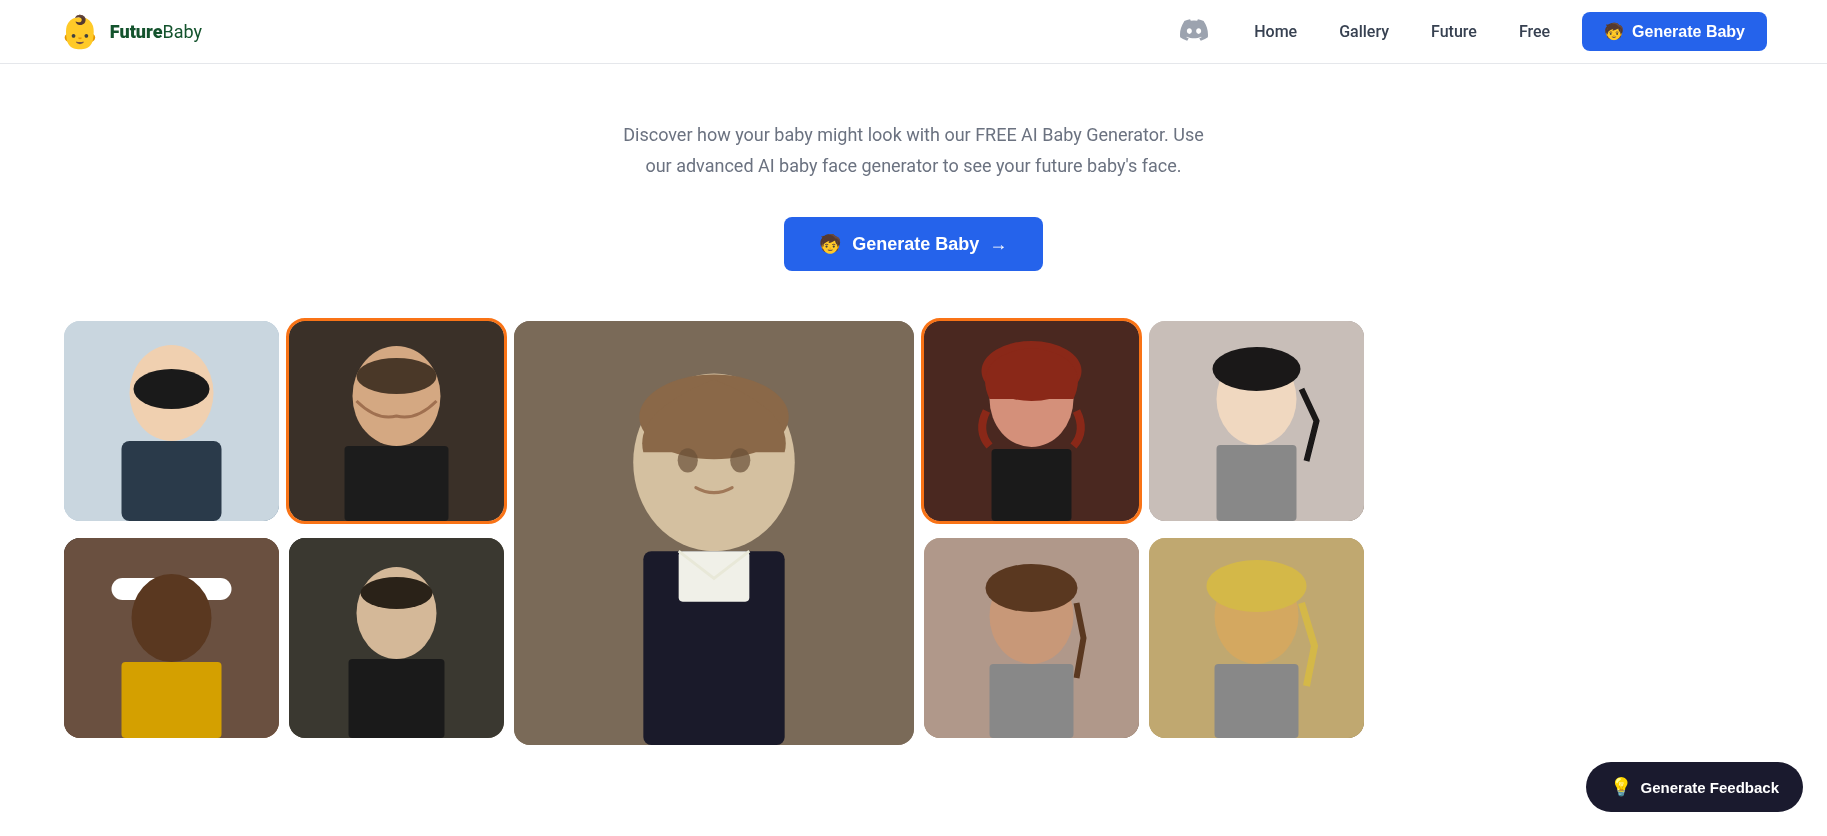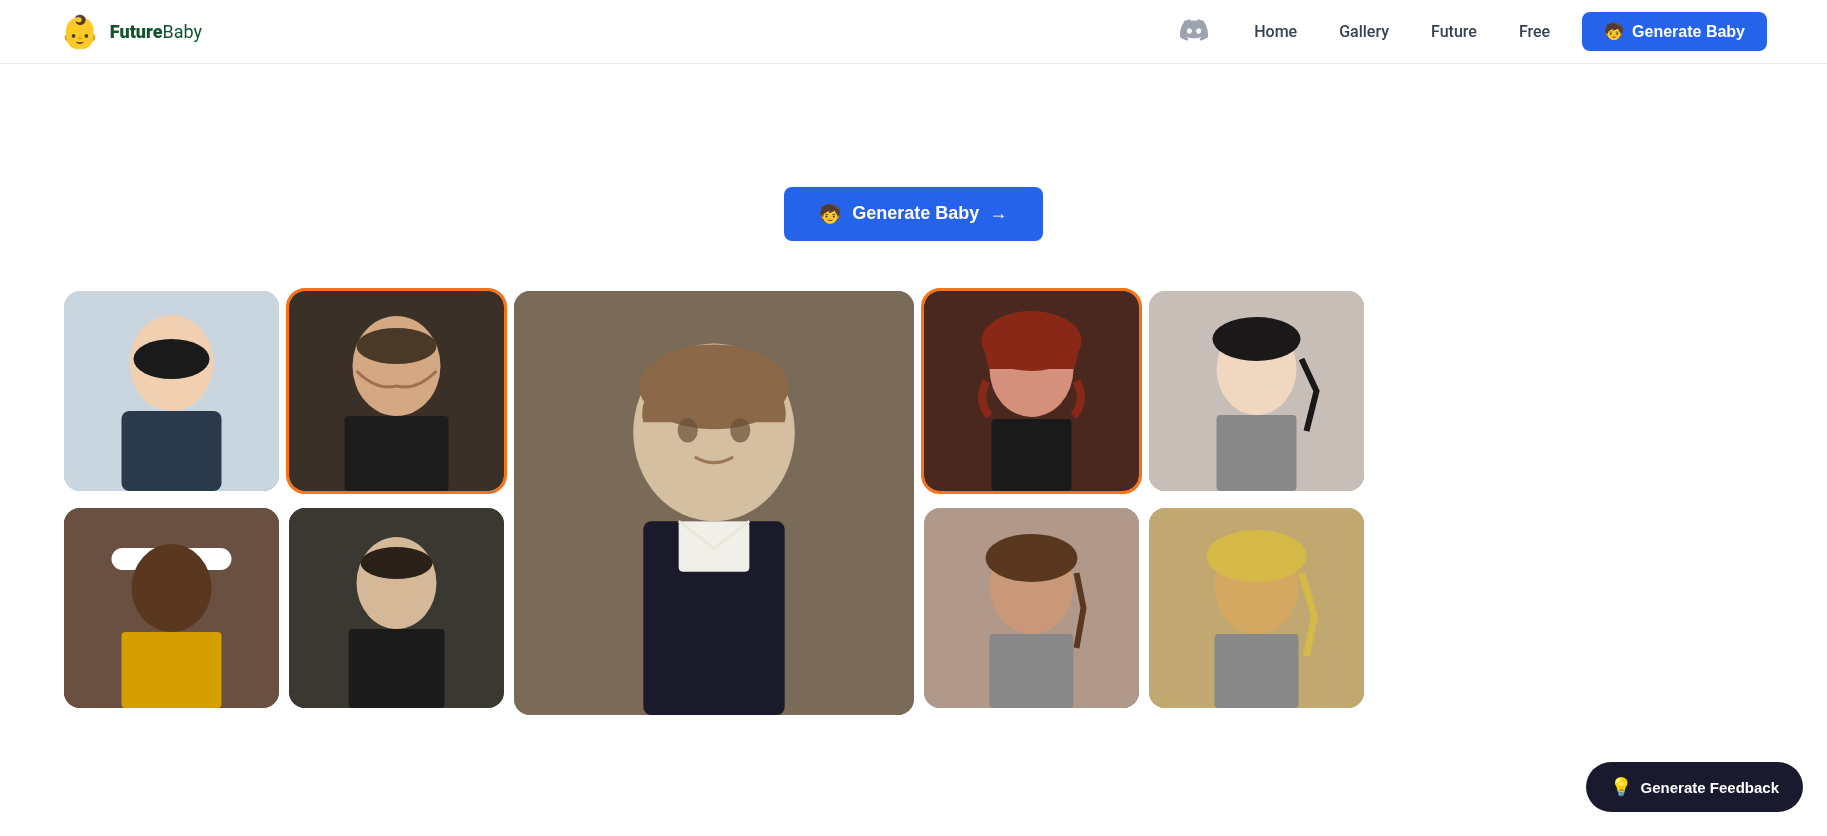--- a/index.html
+++ b/index.html
@@ -254,21 +254,22 @@
 
     <button class="nav-generate-btn">
       <span>🧒</span>
       <span>Generate Baby</span>
     </button>
   </div>
 </nav>
 
 <section class="hero">
   <p class="hero-subtitle">
-    <br>
+    <span>Discover how your baby might look with our FREE AI Baby Generator. Use</span><br>
+    <span>our advanced AI baby face generator to see your future baby's face.</span>
   </p>
   <button class="hero-cta-btn">
     <span>🧒</span>
     <span>Generate Baby</span>
     <span>→</span>
   </button>
 </section>
 
 <div class="gallery-section">
   <div class="gallery-columns">

